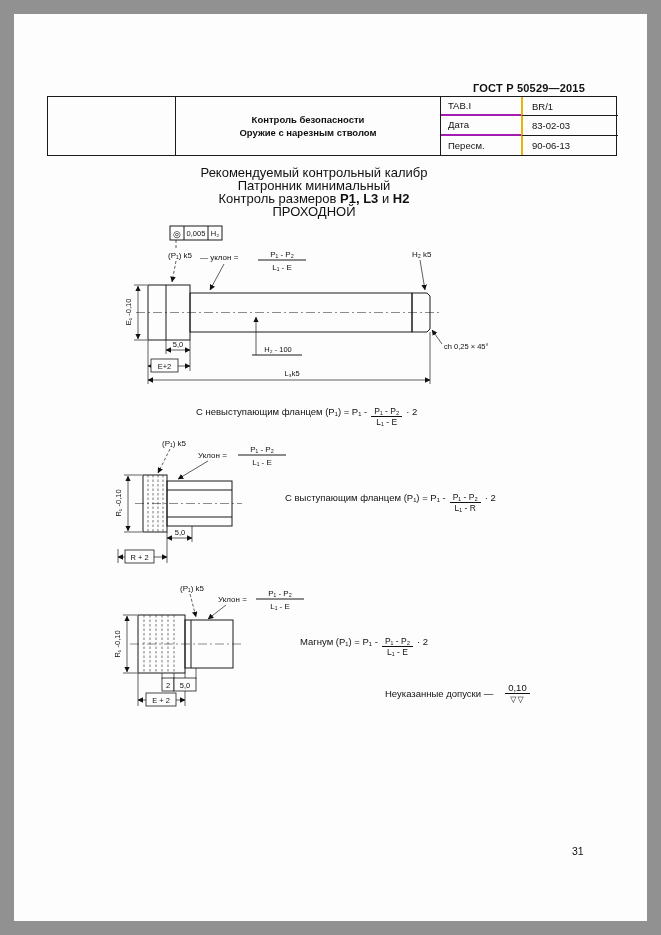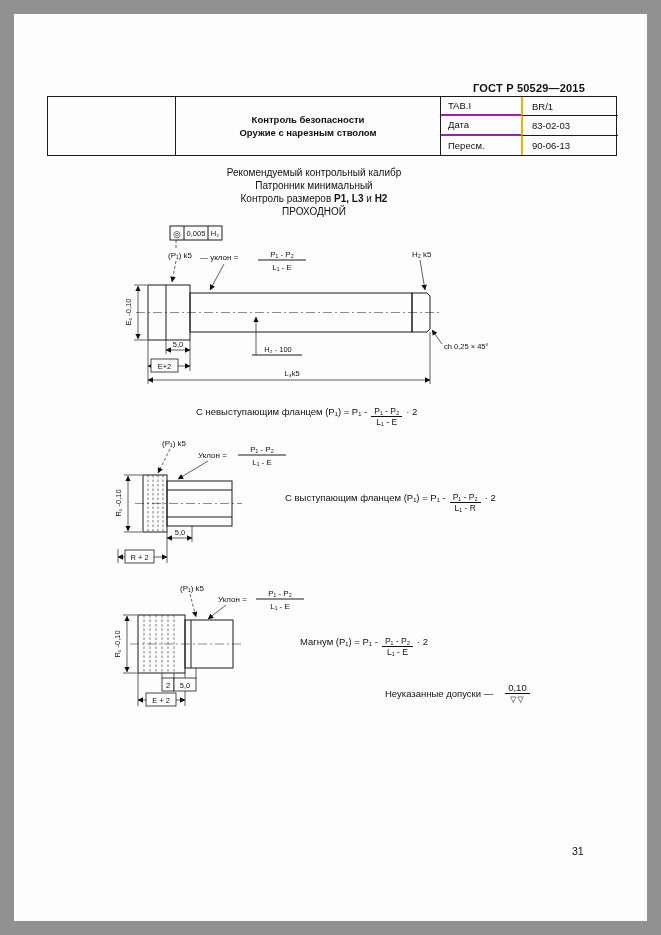--- a/index.html
+++ b/index.html
@@ -33,21 +33,21 @@
     display:flex; flex-direction:column; justify-content:center; align-items:center;
     font-weight:bold; line-height:1.4; text-align:center;
   }
   .ht-label{ grid-column:3; display:flex; align-items:center; padding-left:7px; border-bottom:2px solid #a21caf; }
   .ht-value{ grid-column:4; display:flex; align-items:center; padding-left:9px; border-bottom:1px solid #1a1a1a; border-left:2px solid #eab308;text-align:center; }
   .r0{ grid-row:1; } .r1{ grid-row:2; } .r2{ grid-row:3; }
   .last{ border-bottom:none !important; }
   
   .subtitle{
     position:absolute; left:100px; top:152px; width:400px;
-    text-align:center; font-size:10px; line-height:13px;
+    text-align:center; font-size:13px; line-height:13px;
   }
   
   .drw{ position:absolute; overflow:visible; }
   .drw text{ fill:#111; font-family:"Liberation Sans", sans-serif; }
   .ln{ stroke:#1a1a1a; stroke-width:1; fill:none; }
   .lnf{ stroke:#1a1a1a; stroke-width:0.8; fill:#fdfdfd; }
   .dim{ stroke:#1a1a1a; stroke-width:0.7; fill:none; }
   .dim line{ stroke:#1a1a1a; stroke-width:0.7; }
   .dimd{ stroke:#1a1a1a; stroke-width:0.7; fill:none; stroke-dasharray:3 2; }
   .dimd line{ stroke:#1a1a1a; stroke-width:0.7; stroke-dasharray:3 2; }

